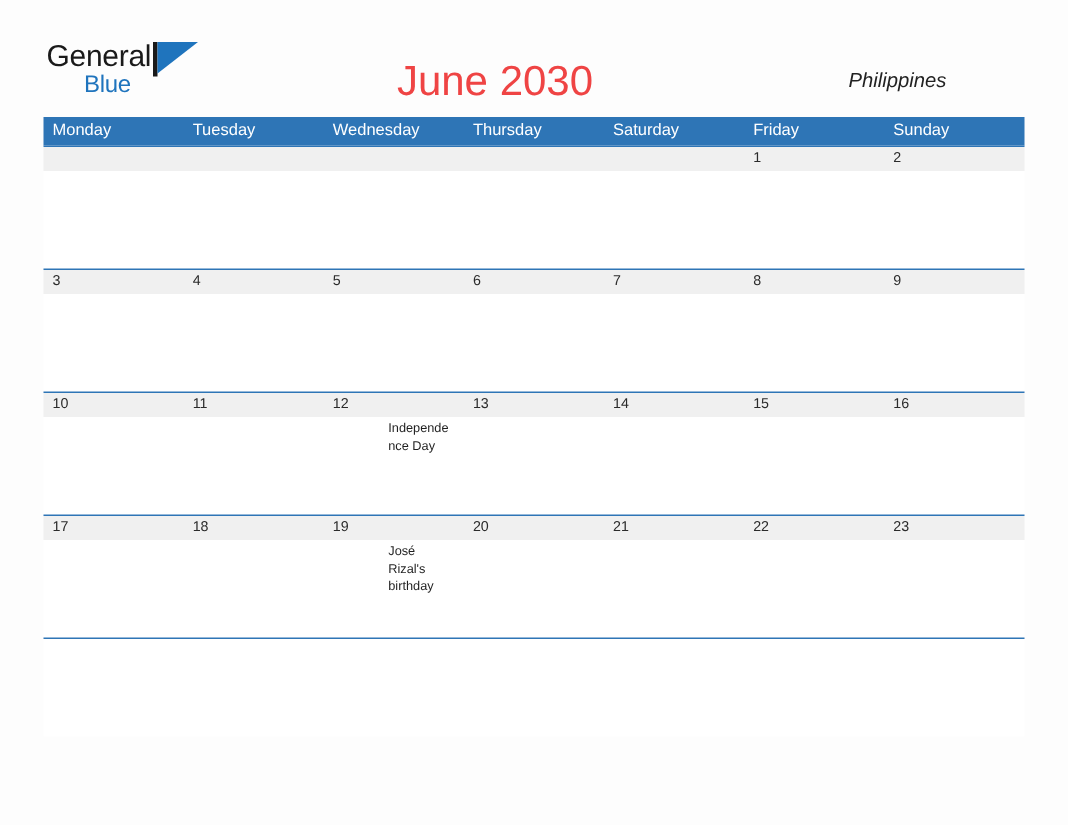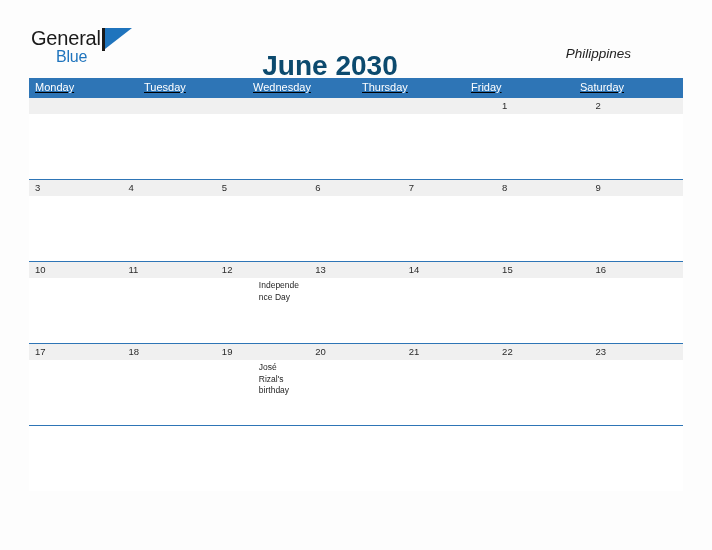--- a/index.html
+++ b/index.html
@@ -81,23 +81,23 @@
   }
 
   .month-title {
     position: absolute;
     left: 0;
     right: 0;
     top: 33px;
     text-align: center;
     font-size: 28px;
     line-height: 34px;
-    color: #0c4a6e;
-    font-weight: bold;
-    margin: 16px;
+    color: #ef4444;
+    font-weight: normal;
+    margin: 4px;
   }
 
   .country {
     position: absolute;
     right: 29px;
     top: 46px;
     font-size: 13.5px;
     line-height: 16px;
     color: #222222;
     font-style: italic;
@@ -108,21 +108,20 @@
     position: absolute;
     left: 29px;
     top: 78px;
     width: 654px;
   }
 
   .weekday-row {
     display: flex;
     background: #2e75b6;
     height: 19px;
-    text-decoration: underline;
   }
   .weekday {
     flex: 1 1 0;
     color: #ffffff;
     font-size: 11px;
     line-height: 19px;
     padding-left: 6px;
     box-sizing: border-box;
     white-space: nowrap;
     overflow: hidden;
@@ -191,22 +190,23 @@
 
   </div>
 
   <div class="calendar">
 
     <div class="weekday-row">
       <div class="weekday">Monday</div>
       <div class="weekday">Tuesday</div>
       <div class="weekday">Wednesday</div>
       <div class="weekday">Thursday</div>
+      <div class="weekday">Saturday</div>
       <div class="weekday">Friday</div>
-      <div class="weekday">Saturday</div>
+      <div class="weekday">Sunday</div>
     </div>
 
     <div class="week-row">
       <div class="date-band">
         <div class="date-cell"></div>
         <div class="date-cell"></div>
         <div class="date-cell"></div>
         <div class="date-cell"></div>
         <div class="date-cell"></div>
         <div class="date-cell">1</div>

